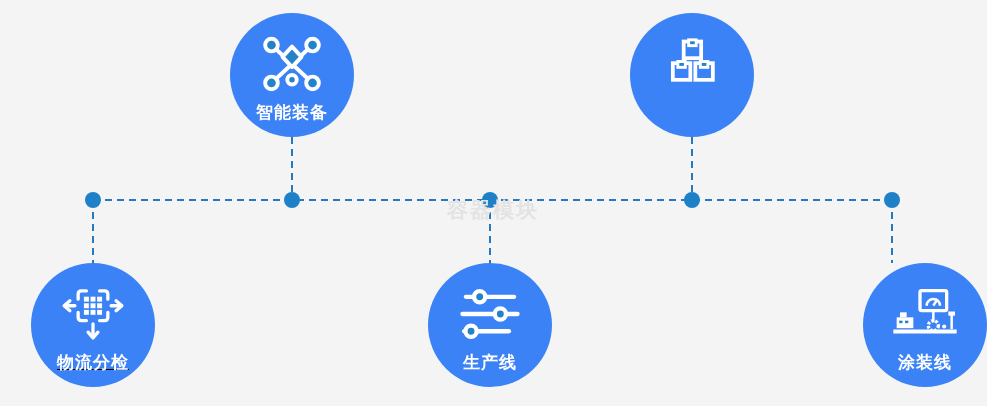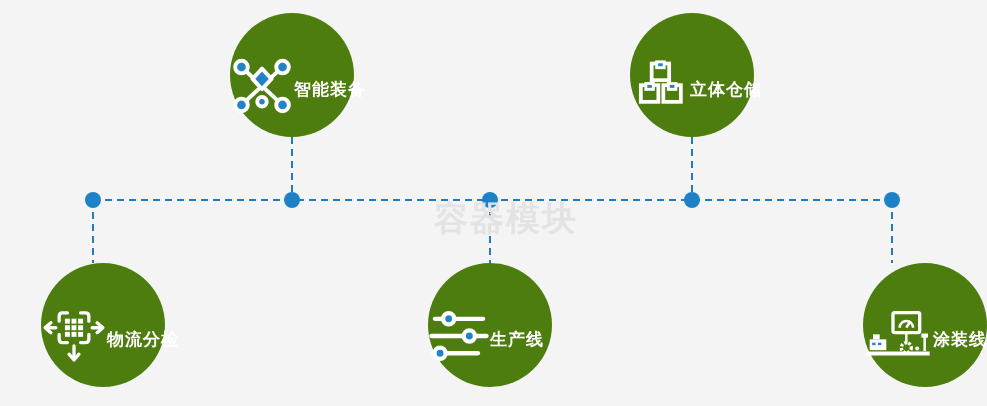--- a/index.html
+++ b/index.html
@@ -3,38 +3,38 @@
 <meta charset="utf-8">
 <style>
   html,body{margin:0;padding:0;}
   body{font-family:"Liberation Sans","DejaVu Sans",sans-serif;}
   #stage{
     position:relative;width:987px;height:406px;
     background:#f4f4f4;overflow:hidden;
   }
   #connector-layer{position:absolute;left:0;top:0;width:987px;height:406px;}
   .watermark{
-    position:absolute;left:431px;top:196px;width:150px;
-    text-align:center;font-size:34px;font-weight:bold;
+    position:absolute;left:418px;top:196px;width:150px;
+    text-align:center;font-size:21px;font-weight:bold;
     color:#e3e3e3;letter-spacing:2px;user-select:none;
   }
   .node{
     position:absolute;width:124px;height:124px;border-radius:50%;
-    background:#4d7c0f;display:flex;flex-direction:row;
+    background:#3b82f6;display:flex;flex-direction:column;
     align-items:center;justify-content:flex-start;cursor:pointer;
     box-sizing:border-box;padding-top:21px;
   }
   .node .icon-wrap{height:60px;display:flex;align-items:center;justify-content:center;}
   .node .node-label{
     margin-top:7px;color:#ffffff;font-size:17px;font-weight:bold;
     letter-spacing:1px;white-space:nowrap;
   }
   .n1{left:230px;top:13px;}
   .n2{left:630px;top:13px;}
-  .n3{left:41px;top:263px;}
+  .n3{left:31px;top:263px;text-decoration:underline;}
   .n4{left:428px;top:263px;text-align:center;}
   .n5{left:863px;top:263px;}
   .dash{stroke:#2679be;stroke-width:2;stroke-dasharray:7 5;fill:none;}
   .dot{fill:#1e80c6;}
   .wicon{stroke:#ffffff;fill:none;}
 </style>
 </head>
 <body>
 
 <div id="stage">
@@ -79,21 +79,20 @@
         <g class="wicon" stroke-width="4.5">
           <rect x="26" y="3" width="21" height="20"></rect>
           <rect x="32" y="1" width="9" height="7" fill="#2383c9" stroke-width="3.5"></rect>
           <rect x="13" y="29" width="21" height="20"></rect>
           <rect x="19" y="27" width="9" height="7" fill="#2383c9" stroke-width="3.5"></rect>
           <rect x="40" y="29" width="21" height="20"></rect>
           <rect x="46" y="27" width="9" height="7" fill="#2383c9" stroke-width="3.5"></rect>
         </g>
       </svg>
     </span>
-    <span class="node-label">立体仓储</span>
   </div>
 
   <div class="node n3">
     <span class="icon-wrap">
       <svg width="66" height="60" viewBox="0 0 80 72">
         <g class="wicon" stroke-width="4" stroke-linecap="round" stroke-linejoin="round">
           <path d="M22,18 V12 Q22,8 26,8 H32"></path>
           <path d="M48,8 H54 Q58,8 58,12 V18"></path>
           <path d="M58,34 V40 Q58,44 54,44 H48"></path>
           <path d="M32,44 H26 Q22,44 22,40 V34"></path>

